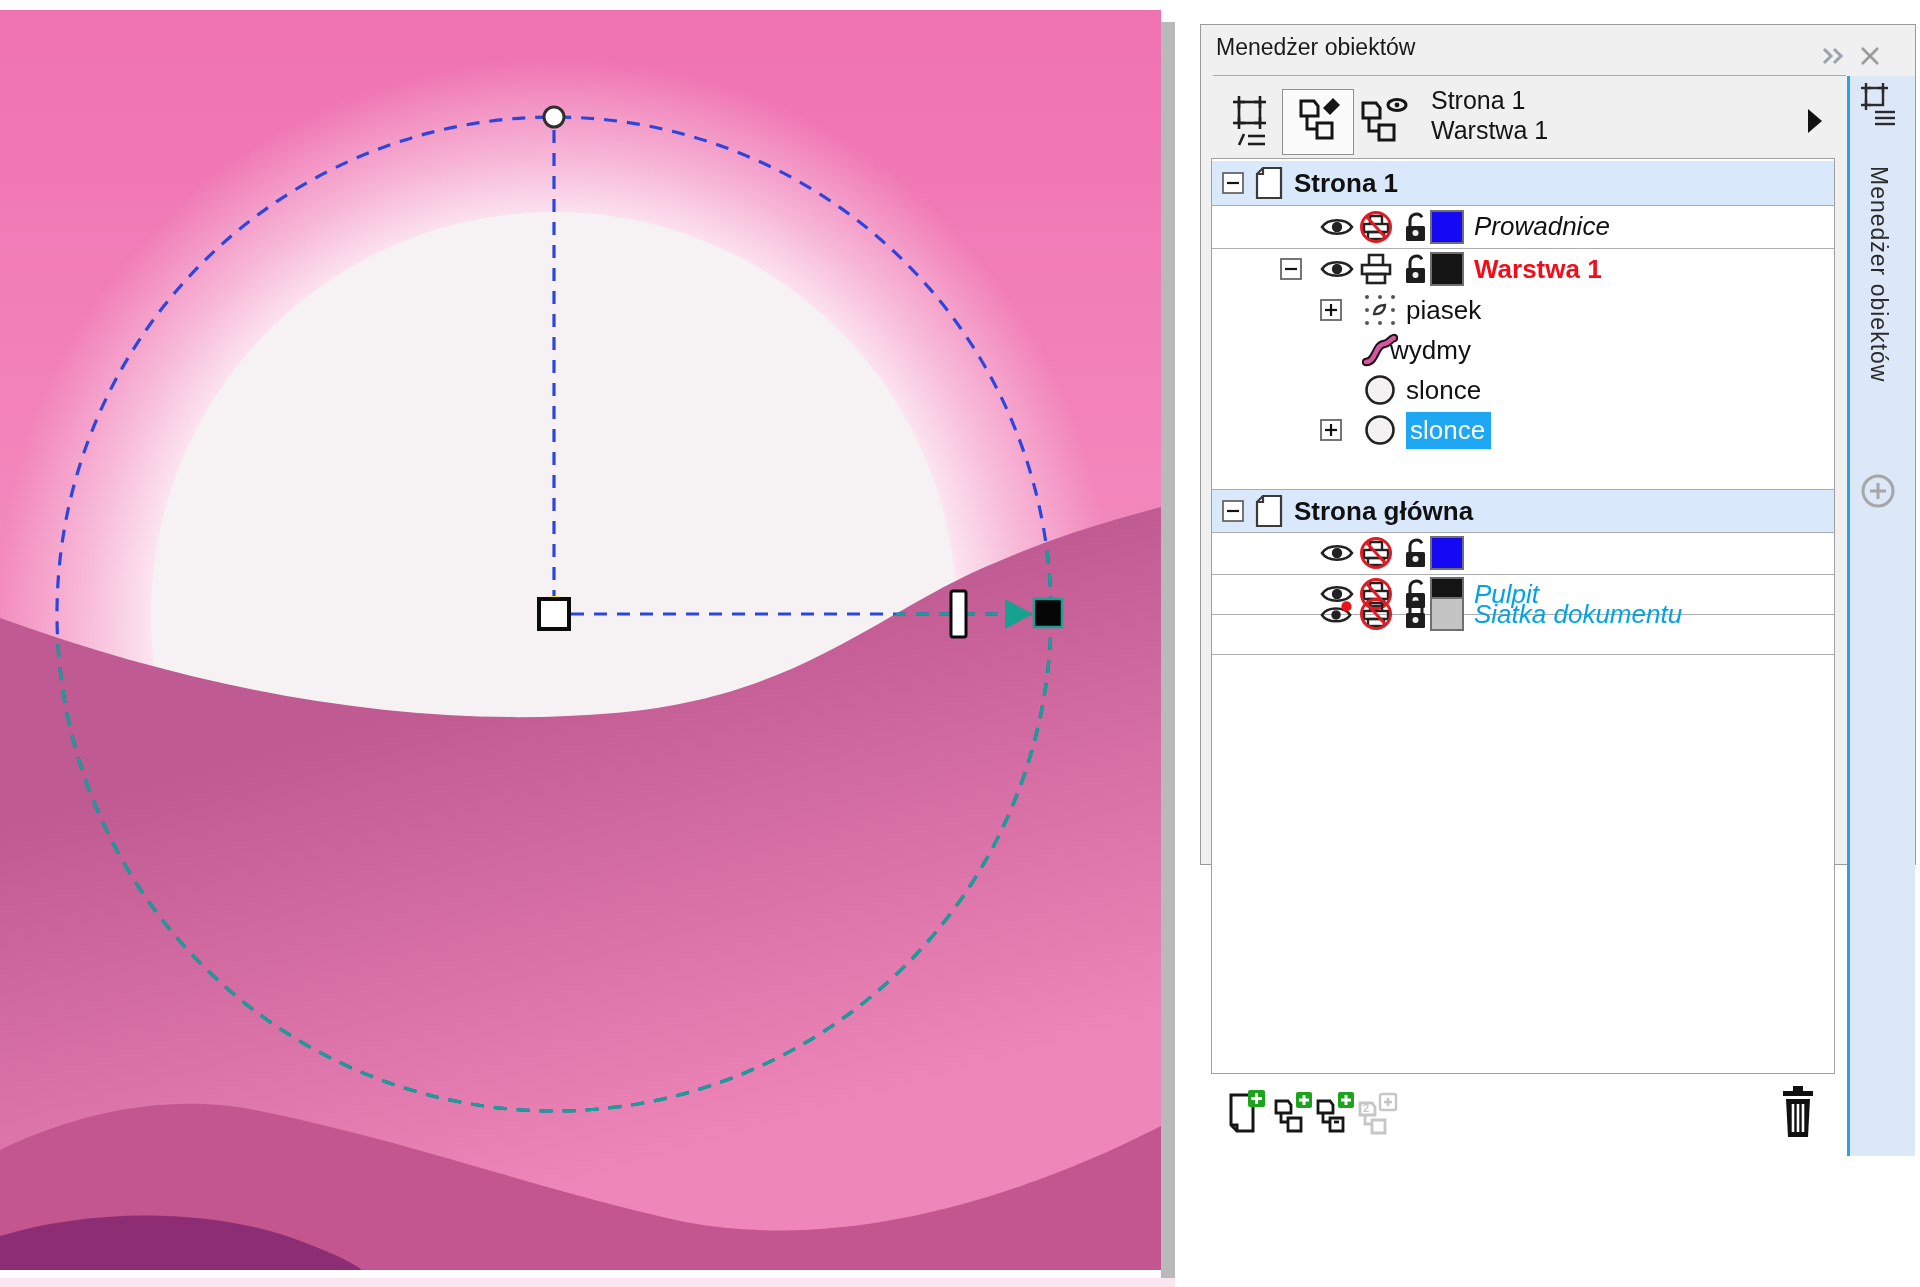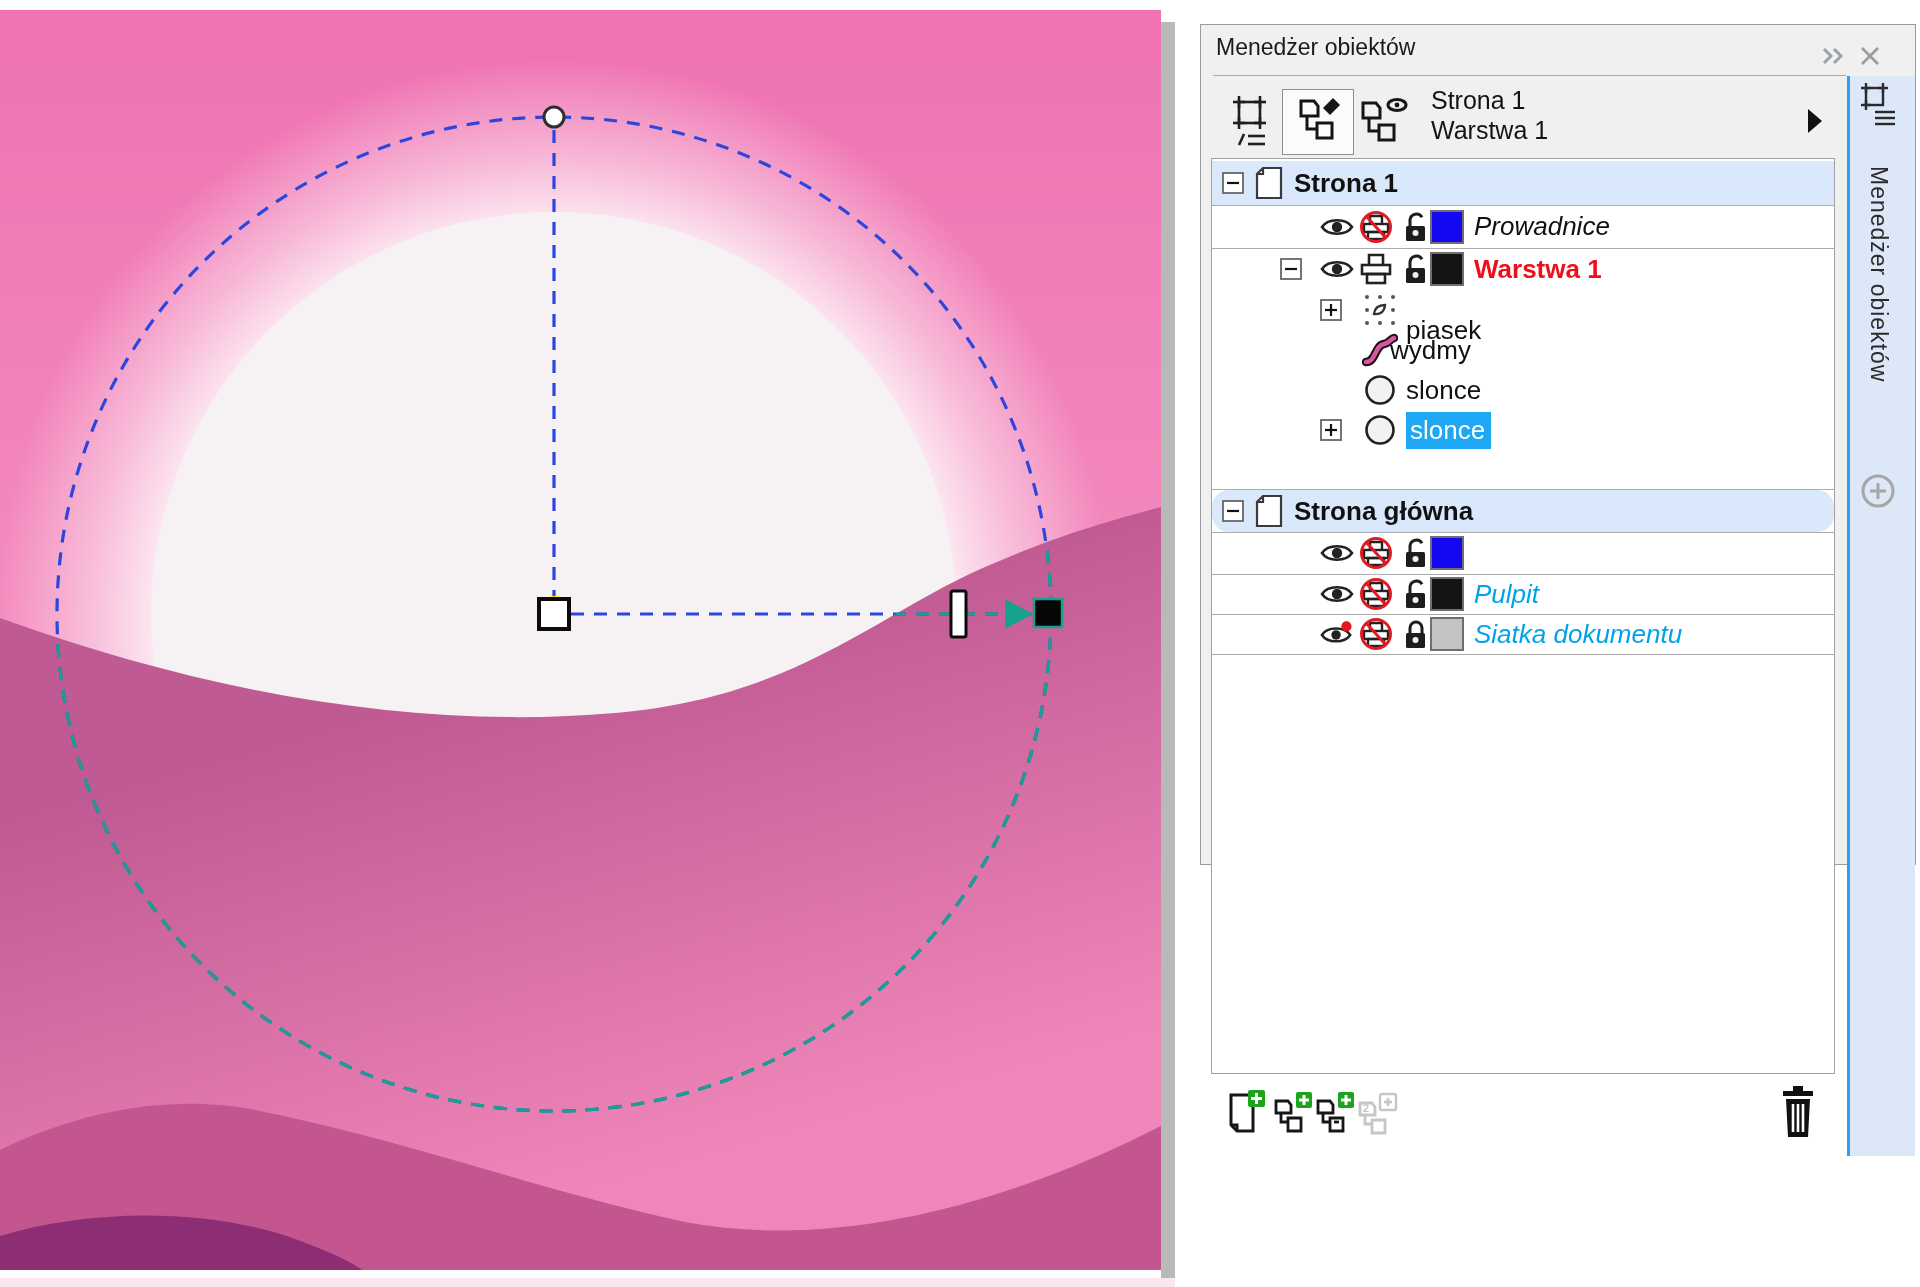--- a/index.html
+++ b/index.html
@@ -261,21 +261,21 @@
               <circle cx="30" cy="4" r="2"></circle>
               <circle cx="4" cy="17" r="2"></circle>
               <circle cx="30" cy="17" r="2"></circle>
               <circle cx="4" cy="30" r="2"></circle>
               <circle cx="17" cy="30" r="2"></circle>
               <circle cx="30" cy="30" r="2"></circle>
             </g>
             <path d="M11,21 q1,-9 11,-9 q-1,10 -11,9 z" fill="none" stroke="#333" stroke-width="2.4"></path>
           </svg>
         </span>
-        <span class="label " style="left: 194px; top: 0px; line-height: 40px; margin-top: 20px;">piasek</span>
+        <span class="label " style="left: 194px; top: 0px; line-height: 40px;">piasek</span>
       </div>
       <div class="row" style="top: 171px; height: 40px;">
         <span class="cell" style="left: 150px; top: 2px; width: 36px; height: 36px;">
           <svg width="36" height="36" viewBox="0 0 36 36">
             <path d="M4,30 C14,30 13,13 22,12 C27,11.5 28,7 32,6" fill="none" stroke="#1d0f18" stroke-width="8.5" stroke-linecap="round"></path>
             <path d="M4,30 C14,30 13,13 22,12 C27,11.5 28,7 32,6" fill="none" stroke="#d8569e" stroke-width="4.5" stroke-linecap="round"></path>
           </svg>
         </span>
         <span class="label " style="left: 178px; top: 0px; line-height: 40px;">wydmy</span>
       </div>
@@ -295,21 +295,21 @@
             <line x1="11" y1="5" x2="11" y2="17" stroke="#111" stroke-width="2.2"></line>
           </svg>
         </span>
         <span class="cell" style="left: 150px; top: 2px; width: 36px; height: 36px;">
           <svg width="34" height="34" viewBox="0 0 34 34">
             <circle cx="17" cy="17" r="13.5" fill="#f3f1f1" stroke="#222" stroke-width="2.6"></circle>
           </svg>
         </span>
         <span class="label s-selected" style="left: 194px; top: 2px; line-height: 34px;">slonce</span>
       </div>
-      <div class="row hl" style="top: 331px; height: 42px; border-radius: 17px;">
+      <div class="row hl" style="top: 331px; height: 42px;">
         <span class="cell" style="left: 10px; top: 10px; width: 22px; height: 22px;">
           <svg width="22" height="22" viewBox="0 0 22 22">
             <rect x="1" y="1" width="20" height="20" fill="#fff" stroke="#666" stroke-width="1.8"></rect>
             <line x1="5" y1="11" x2="17" y2="11" stroke="#111" stroke-width="2.2"></line>
           </svg>
         </span>
         <span class="cell" style="left: 42px; top: 4px; width: 30px; height: 34px;">
           <svg width="30" height="34" viewBox="0 0 30 34">
             <path d="M9,2 H27 V32 H3 V8 Z" fill="#fff" stroke="#3a3a3a" stroke-width="2.2"></path>
             <path d="M9,2 V8 H3" fill="none" stroke="#3a3a3a" stroke-width="2.2"></path>
@@ -369,21 +369,21 @@
           <svg width="28" height="34" viewBox="0 0 28 34">
             <path d="M8,16 V10 a6.5,6.5 0 0 1 12,-2.8" fill="none" stroke="#1d1d1d" stroke-width="3"></path>
             <rect x="4" y="16" width="19" height="15" fill="#1d1d1d" rx="1.5"></rect>
             <circle cx="13.5" cy="23" r="3" fill="#f0f0f0"></circle>
           </svg>
         </span>
         <span class="cell swatch" style="left: 218px; top: 3px; width: 34px; height: 34px; background: rgb(20, 20, 20);"></span>
         <span class="label s-italic-cyan" style="left: 262px; top: 0px; line-height: 40px;">Pulpit</span>
       </div>
       <div class="sepline" style="top: 455px;"></div>
-      <div class="row" style="top: 455px; height: 40px; text-align: right;">
+      <div class="row" style="top: 435px; height: 40px; text-align: right;">
         <span class="cell" style="left: 108px; top: 7px; width: 34px; height: 26px;">
           <svg width="36" height="28" viewBox="0 0 36 28">
             <path d="M2,15 C8,6 26,6 32,15 C26,24 8,24 2,15 Z" fill="none" stroke="#222" stroke-width="2.6"></path>
             <circle cx="17" cy="15" r="5" fill="#222"></circle>
             <circle cx="28" cy="6" r="5.4" fill="#e8141c"></circle>
           </svg>
         </span>
         <span class="cell" style="left: 146px; top: 3px; width: 36px; height: 34px;">
           <svg width="36" height="34" viewBox="0 0 36 34">
             <g fill="none" stroke="#222" stroke-width="2.4">

